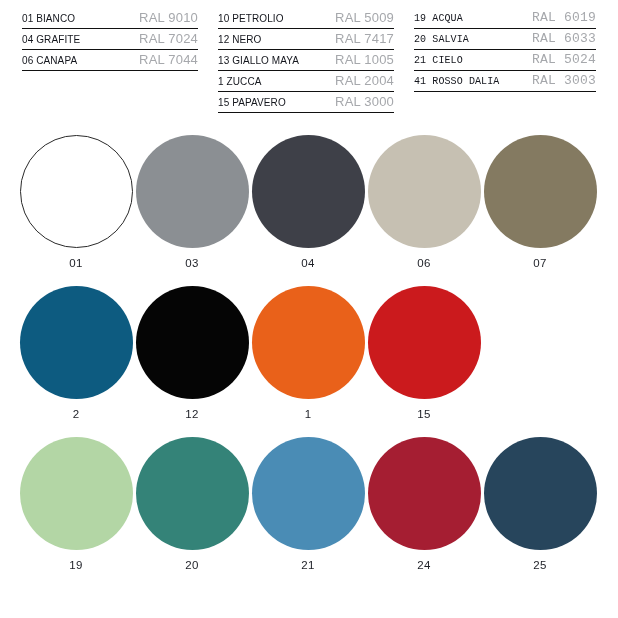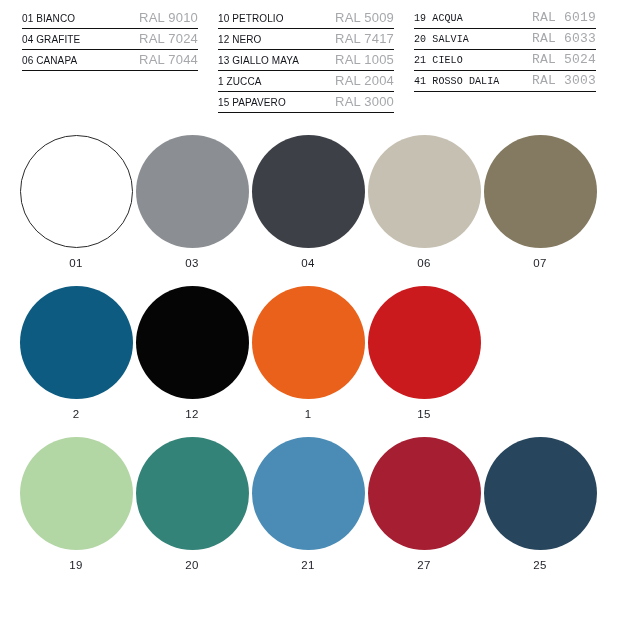--- a/index.html
+++ b/index.html
@@ -208,21 +208,21 @@
       <div class="swatch-cell">
         <div class="swatch-circle" title="SALVIA RAL 6033" style="background-color: rgb(52, 131, 120);"></div>
         <div class="swatch-caption">20</div>
       </div>
       <div class="swatch-cell">
         <div class="swatch-circle" title="CIELO RAL 5024" style="background-color: rgb(74, 140, 181);"></div>
         <div class="swatch-caption">21</div>
       </div>
       <div class="swatch-cell">
         <div class="swatch-circle" title="ROSSO DALIA RAL 3003" style="background-color: rgb(165, 30, 50);"></div>
-        <div class="swatch-caption">27</div>
+        <div class="swatch-caption">24</div>
       </div>
       <div class="swatch-cell">
         <div class="swatch-circle" title="BLU NAVY RAL 5003" style="background-color: rgb(39, 69, 92);"></div>
         <div class="swatch-caption">25</div>
       </div>
     </div>
 
   </div>
 
 </div>

